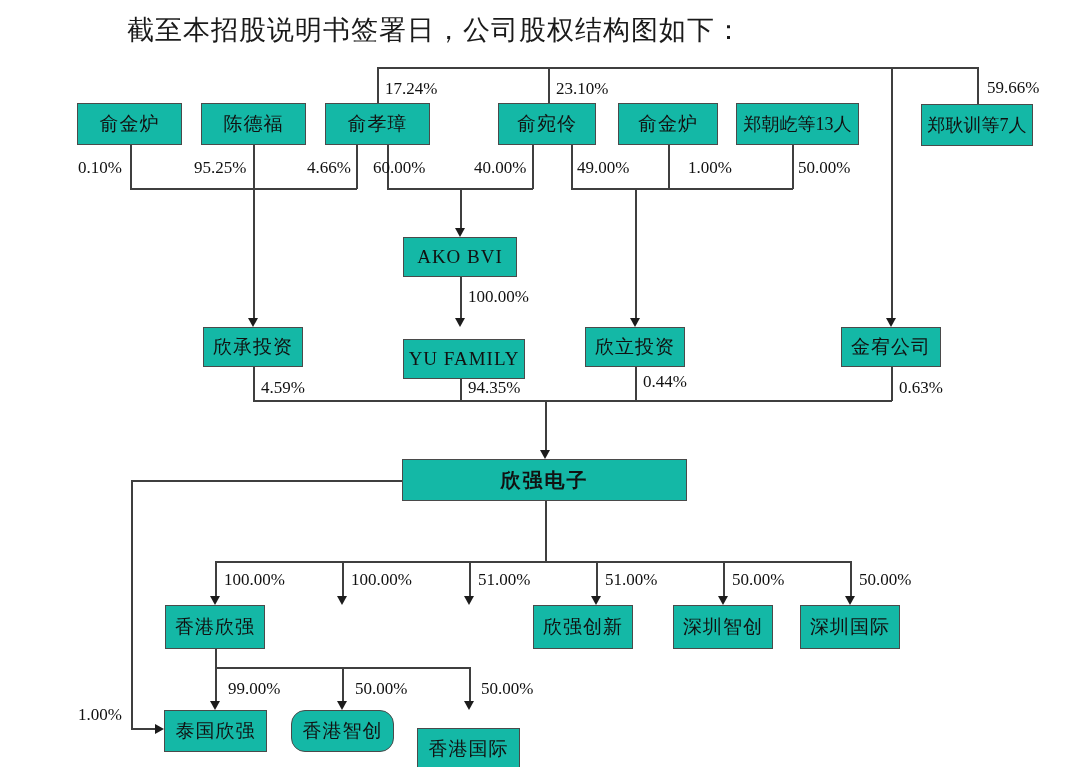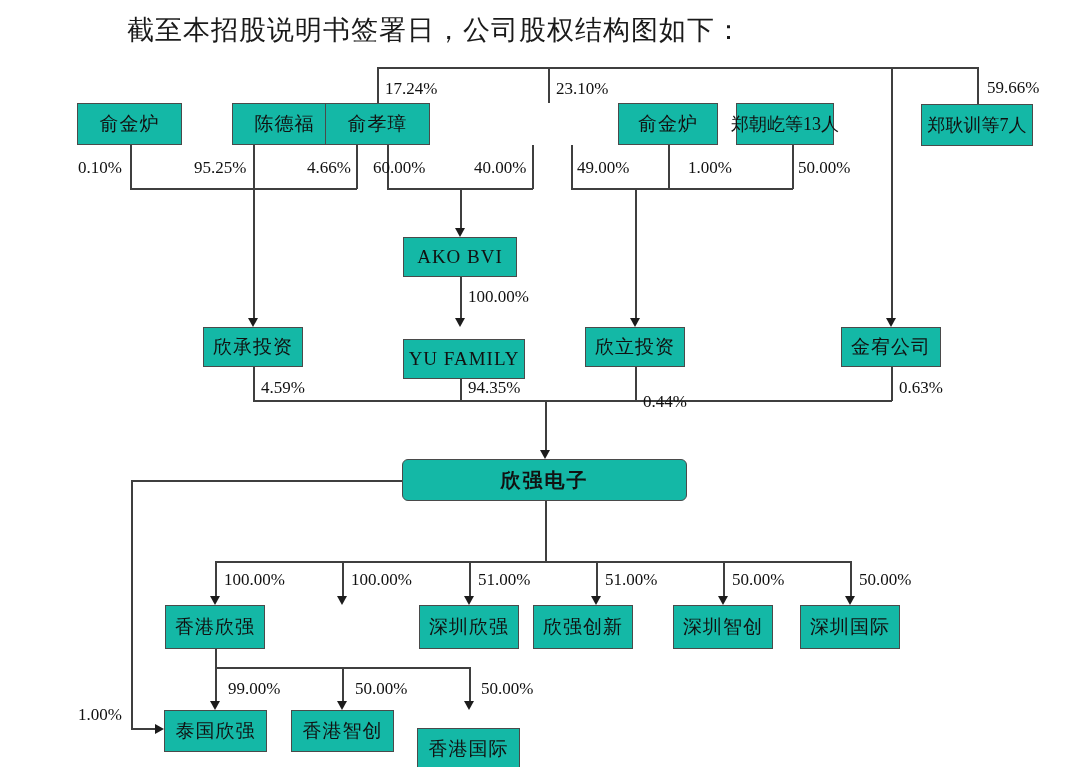--- a/index.html
+++ b/index.html
@@ -10,21 +10,21 @@
   .title{
     position:absolute;left:127px;top:12px;font-size:27px;letter-spacing:1px;
     color:#1a1a1a;white-space:nowrap;
   }
   .box{
     position:absolute;box-sizing:border-box;border:1.5px solid #4a4a4a;background:#14b8a6;
     display:flex;align-items:center;justify-content:center;
     font-size:19px;white-space:nowrap;letter-spacing:1px;
   }
   .box.wide{font-size:18px;letter-spacing:0;}
-  .box.main{font-weight:bold;font-size:20px;letter-spacing:2px;border-radius:6px;}
+  .box.main{font-weight:bold;font-size:20px;letter-spacing:2px;}
   .hl,.vl{position:absolute;background:#3f3f3f;}
   .hl{height:1.5px;}
   .vl{width:1.5px;}
   .pct{position:absolute;font-size:17px;color:#111;white-space:nowrap;}
   .arr-d{position:absolute;width:0;height:0;
     border-left:5px solid transparent;border-right:5px solid transparent;
     border-top:9px solid #1c1c1c;}
   .arr-r{position:absolute;width:0;height:0;
     border-top:5px solid transparent;border-bottom:5px solid transparent;
     border-left:9px solid #1c1c1c;}
@@ -95,63 +95,63 @@
   <div class="arr-d" style="left:464px;top:596px;"></div>
   <div class="arr-d" style="left:591px;top:596px;"></div>
   <div class="arr-d" style="left:718px;top:596px;"></div>
   <div class="arr-d" style="left:845px;top:596px;"></div>
   <div class="arr-d" style="left:210px;top:701px;"></div>
   <div class="arr-d" style="left:337px;top:701px;"></div>
   <div class="arr-d" style="left:464px;top:701px;"></div>
   <div class="arr-r" style="left:155px;top:724px;"></div>
 
   <div class="box" style="left:77px;top:103px;width:105px;height:42px;">俞金炉</div>
-  <div class="box" style="left:201px;top:103px;width:105px;height:42px;margin-left:31px;">陈德福</div>
+  <div class="box" style="left:201px;top:103px;width:105px;height:42px;">陈德福</div>
   <div class="box" style="left:325px;top:103px;width:105px;height:42px;">俞孝璋</div>
+  <div class="box" style="left:498px;top:103px;width:98px;height:42px;">俞宛伶</div>
   <div class="box" style="left:618px;top:103px;width:100px;height:42px;">俞金炉</div>
-  <div class="box wide" style="left:736px;top:103px;width:98px;height:42px;">郑朝屹等13人</div>
+  <div class="box wide" style="left:736px;top:103px;width:123px;height:42px;">郑朝屹等13人</div>
   <div class="box wide" style="left:921px;top:104px;width:112px;height:42px;">郑耿训等7人</div>
 
   <div class="box" style="left:403px;top:237px;width:114px;height:40px;">AKO BVI</div>
 
   <div class="box" style="left:203px;top:327px;width:100px;height:40px;">欣承投资</div>
   <div class="box" style="left:403px;top:339px;width:122px;height:40px;">YU FAMILY</div>
   <div class="box" style="left:585px;top:327px;width:100px;height:40px;">欣立投资</div>
   <div class="box" style="left:841px;top:327px;width:100px;height:40px;">金宥公司</div>
 
   <div class="box main" style="left:402px;top:459px;width:285px;height:42px;">欣强电子</div>
 
   <div class="box" style="left:165px;top:605px;width:100px;height:44px;">香港欣强</div>
-  <div class="box" style="left:419px;top:605px;width:100px;height:44px;">深圳欣强</div>
   <div class="box" style="left:533px;top:605px;width:100px;height:44px;">欣强创新</div>
   <div class="box" style="left:673px;top:605px;width:100px;height:44px;">深圳智创</div>
   <div class="box" style="left:800px;top:605px;width:100px;height:44px;">深圳国际</div>
 
   <div class="box" style="left:164px;top:710px;width:103px;height:42px;">泰国欣强</div>
-  <div class="box" style="left:291px;top:710px;width:103px;height:42px;">香港智创</div>
+  <div class="box" style="left:291px;top:710px;width:103px;height:42px;border-radius:14px;">香港智创</div>
   <div class="box" style="left:417px;top:728px;width:103px;height:42px;">香港国际</div>
 
   <div class="pct" style="left:385px;top:79px;">17.24%</div>
   <div class="pct" style="left:556px;top:79px;">23.10%</div>
   <div class="pct" style="left:987px;top:78px;">59.66%</div>
 
   <div class="pct" style="left:78px;top:158px;">0.10%</div>
   <div class="pct" style="left:194px;top:158px;">95.25%</div>
   <div class="pct" style="left:307px;top:158px;">4.66%</div>
   <div class="pct" style="left:373px;top:158px;">60.00%</div>
   <div class="pct" style="left:474px;top:158px;">40.00%</div>
   <div class="pct" style="left:577px;top:158px;">49.00%</div>
   <div class="pct" style="left:688px;top:158px;">1.00%</div>
   <div class="pct" style="left:798px;top:158px;">50.00%</div>
 
   <div class="pct" style="left:468px;top:287px;">100.00%</div>
 
   <div class="pct" style="left:261px;top:378px;">4.59%</div>
   <div class="pct" style="left:468px;top:378px;">94.35%</div>
-  <div class="pct" style="left:643px;top:392px;">0.44%</div>
+  <div class="pct" style="left:643px;top:372px;">0.44%</div>
   <div class="pct" style="left:899px;top:378px;">0.63%</div>
 
   <div class="pct" style="left:224px;top:570px;">100.00%</div>
   <div class="pct" style="left:351px;top:570px;">100.00%</div>
   <div class="pct" style="left:478px;top:570px;">51.00%</div>
   <div class="pct" style="left:605px;top:570px;">51.00%</div>
   <div class="pct" style="left:732px;top:570px;">50.00%</div>
   <div class="pct" style="left:859px;top:570px;">50.00%</div>
 
   <div class="pct" style="left:228px;top:679px;">99.00%</div>

